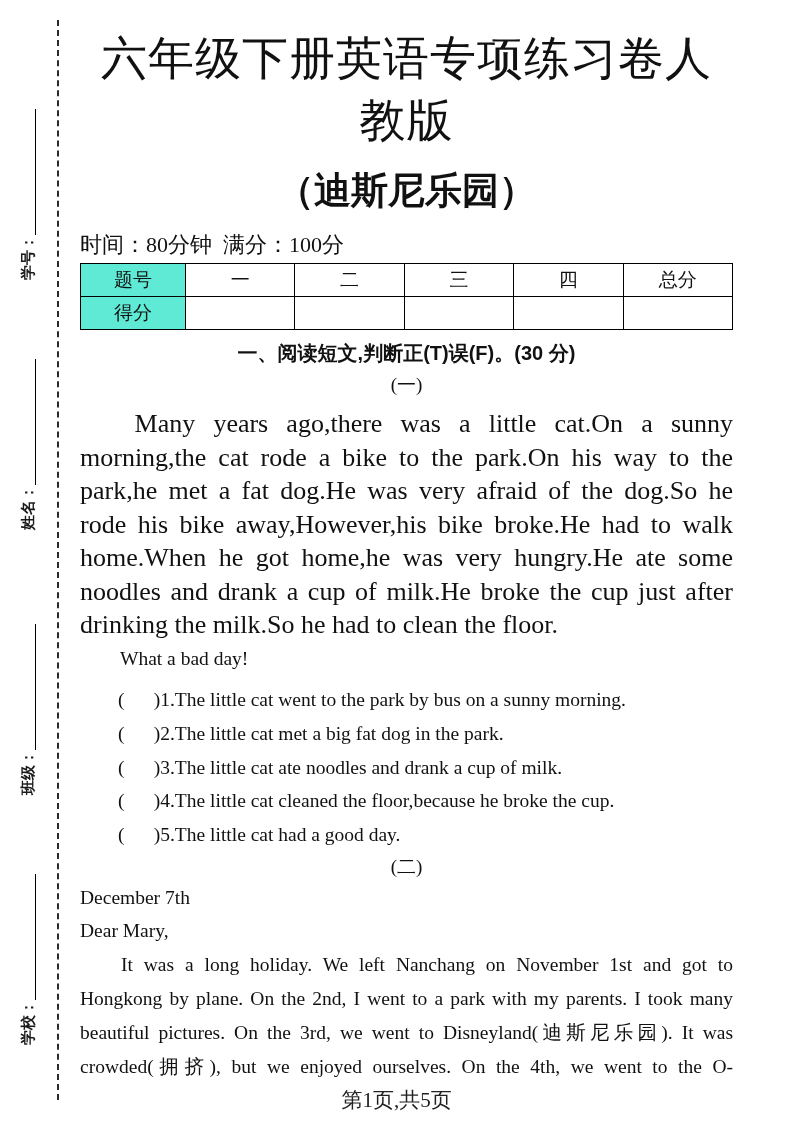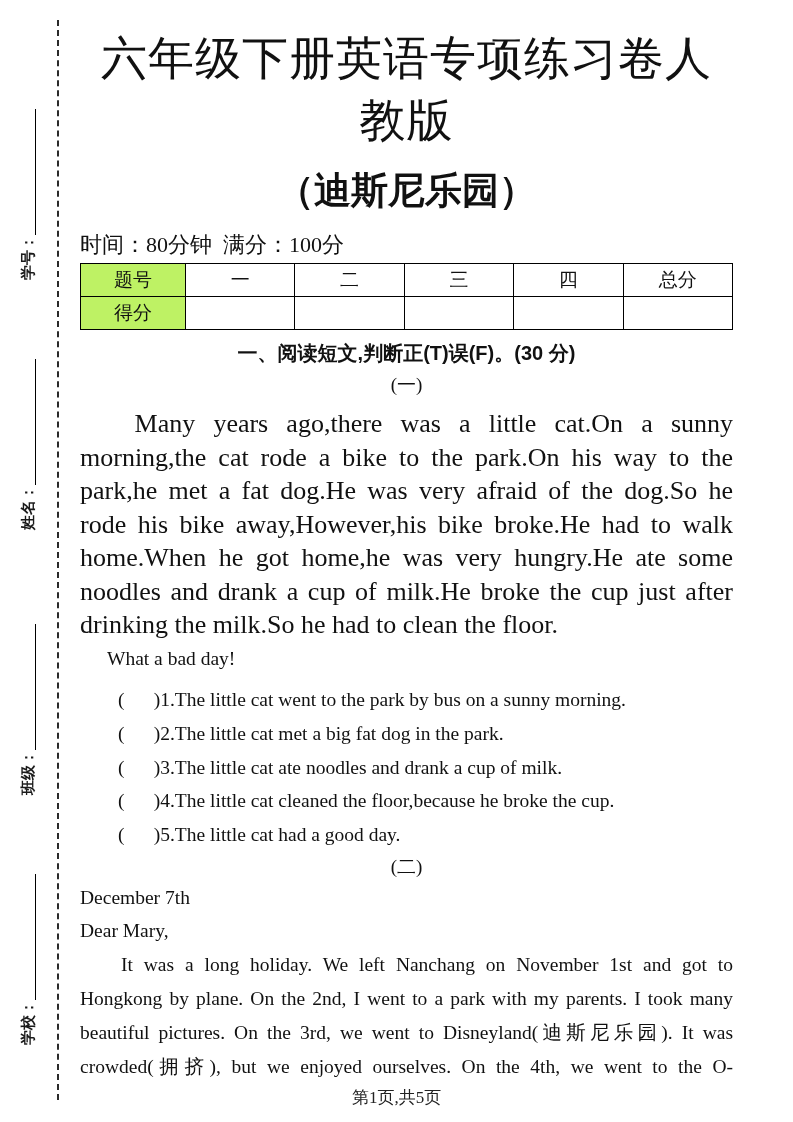--- a/index.html
+++ b/index.html
@@ -77,21 +77,21 @@
     margin-top: 5px;
     table-layout: fixed;
     font-size: 19px;
   }
   table.score td {
     border: 1.5px solid #000;
     height: 33px;
     text-align: center;
     vertical-align: middle;
   }
-  table.score td.shade { background: #bef264; margin-left: 40px; }
+  table.score td.shade { background: #5eead4; margin-left: 40px; }
   table.score col.c0 { width: 105px; }
 
   .sec-heading {
     margin-top: 10px;
     font-family: "Liberation Sans", "DejaVu Sans", sans-serif;
     font-weight: bold;
     font-size: 20px;
     line-height: 27px;
     text-align: center;
   }
@@ -104,21 +104,21 @@
   .passage {
     font-size: 26px;
     line-height: 33.5px;
     text-align: justify;
     text-indent: 2.1em;
     margin-top: 9px;
   }
   .exclaim {
     font-size: 19.5px;
     line-height: 33.5px;
-    margin-left: 27px;
+    margin-left: 40px;
   }
   .questions { margin-top: 8px; }
   .question {
     font-size: 19.5px;
     line-height: 33.8px;
     margin-left: 38px;
     white-space: pre-wrap;
   }
   .part2-label { margin-top: 1px; line-height: 28px; }
   .letter-line {
@@ -130,21 +130,21 @@
     line-height: 34px;
     text-align: justify;
     text-align-last: justify;
     text-indent: 2.1em;
   }
   .footer {
     position: absolute;
     left: 0; right: 0;
     top: 1086px;
     text-align: center;
-    font-size: 17px;
+    font-size: 21px;
     color: #222;
   }
 </style>
 </head>
 <body>
 
 <div class="page">
 
   <div class="seal-line"></div>
 

